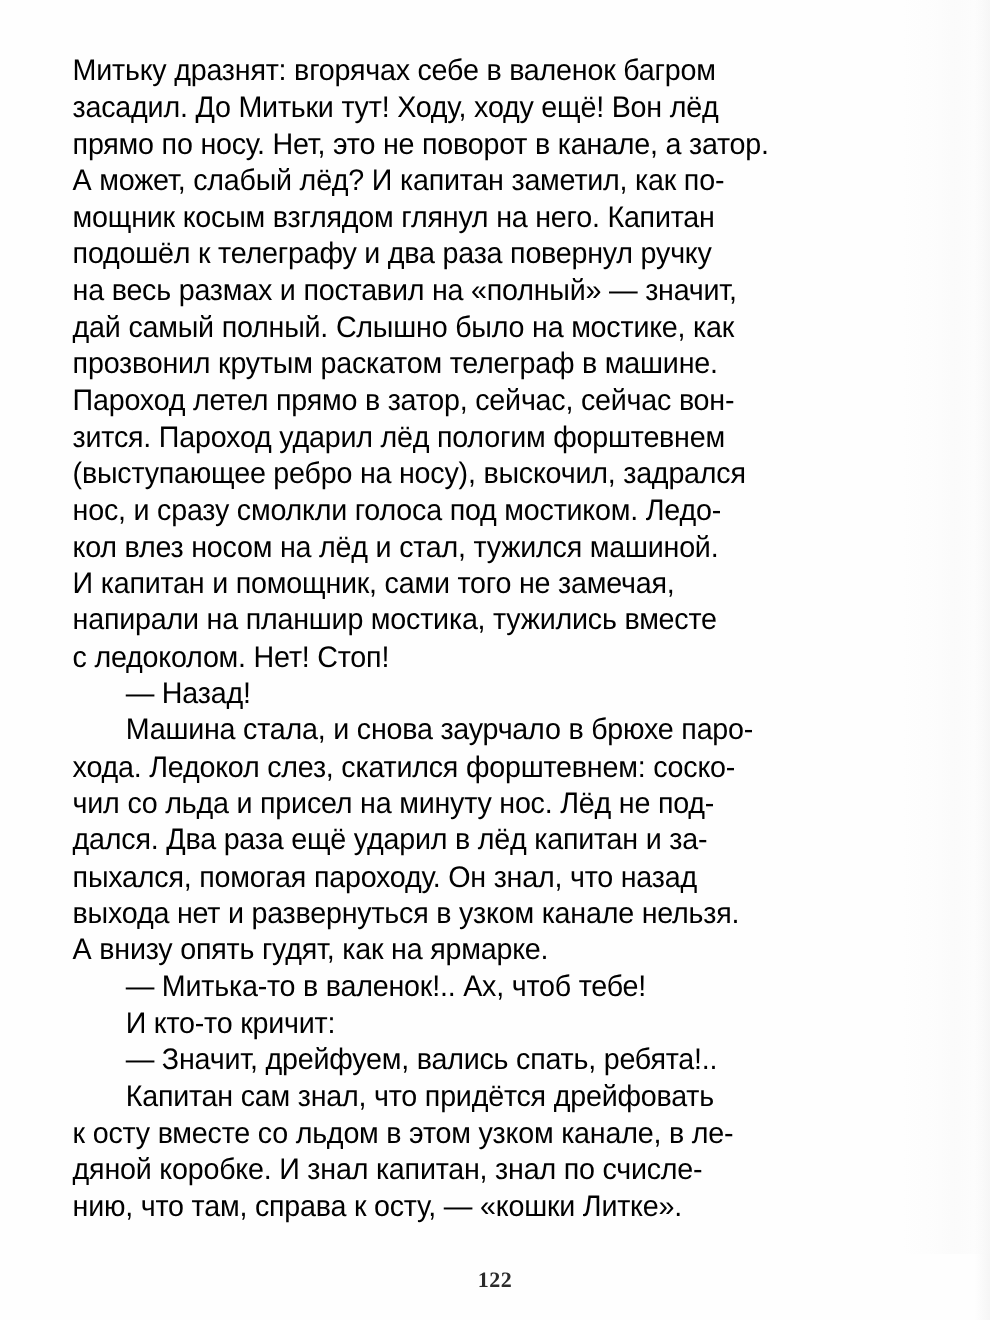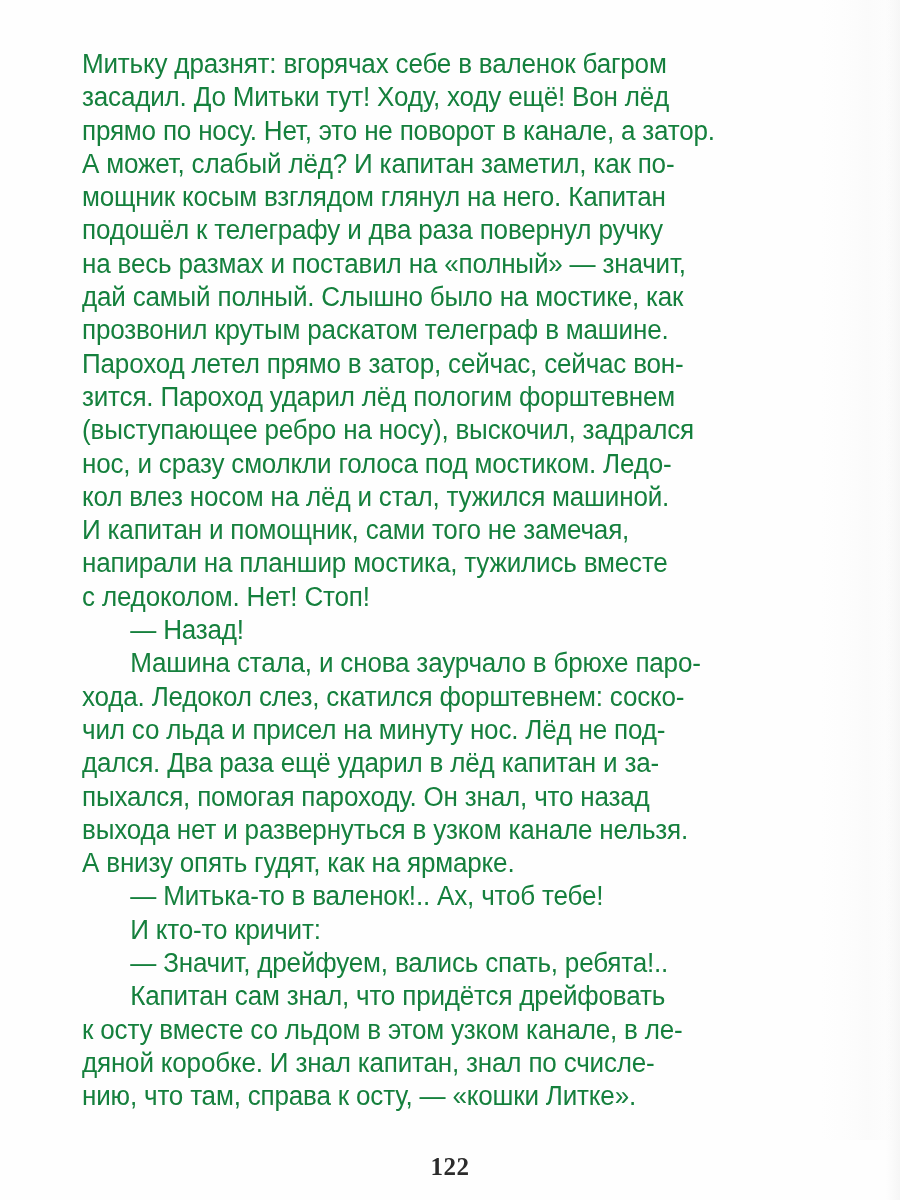--- a/index.html
+++ b/index.html
@@ -16,27 +16,27 @@
     }
     .page {
       position: absolute;
       left: 0;
       top: 0;
       width: 900px;
       height: 1200px;
     }
     .text-block {
       position: absolute;
-      left: 82px;
+      left: 66px;
       top: 48px;
       width: 800px;
       font-family: "Liberation Sans", sans-serif;
       font-size: 27px;
       line-height: 33.3px;
-      color: #15803d;
+      color: #000000;
       letter-spacing: -0.2px;
     }
     .line {
       display: block;
       white-space: nowrap;
       overflow: visible;
       transform-origin: left center;
       transform: scaleX(0.965);
       height: 33.3px;
     }
@@ -67,21 +67,21 @@
       pointer-events: none;
     }
     .page-number {
       position: absolute;
       left: 0;
       width: 900px;
       top: 1153px;
       text-align: center;
       font-family: "Liberation Serif", serif;
       font-weight: bold;
-      font-size: 25px;
+      font-size: 20px;
       color: #2b2b2b;
       letter-spacing: 0.5px;
     }
   </style>
 </head>
 <body>
 
 <div class="page">
   <div class="text-block" id="text-block">
       <span class="line">Митьку дразнят: вгорячах себе в валенок багром</span>

